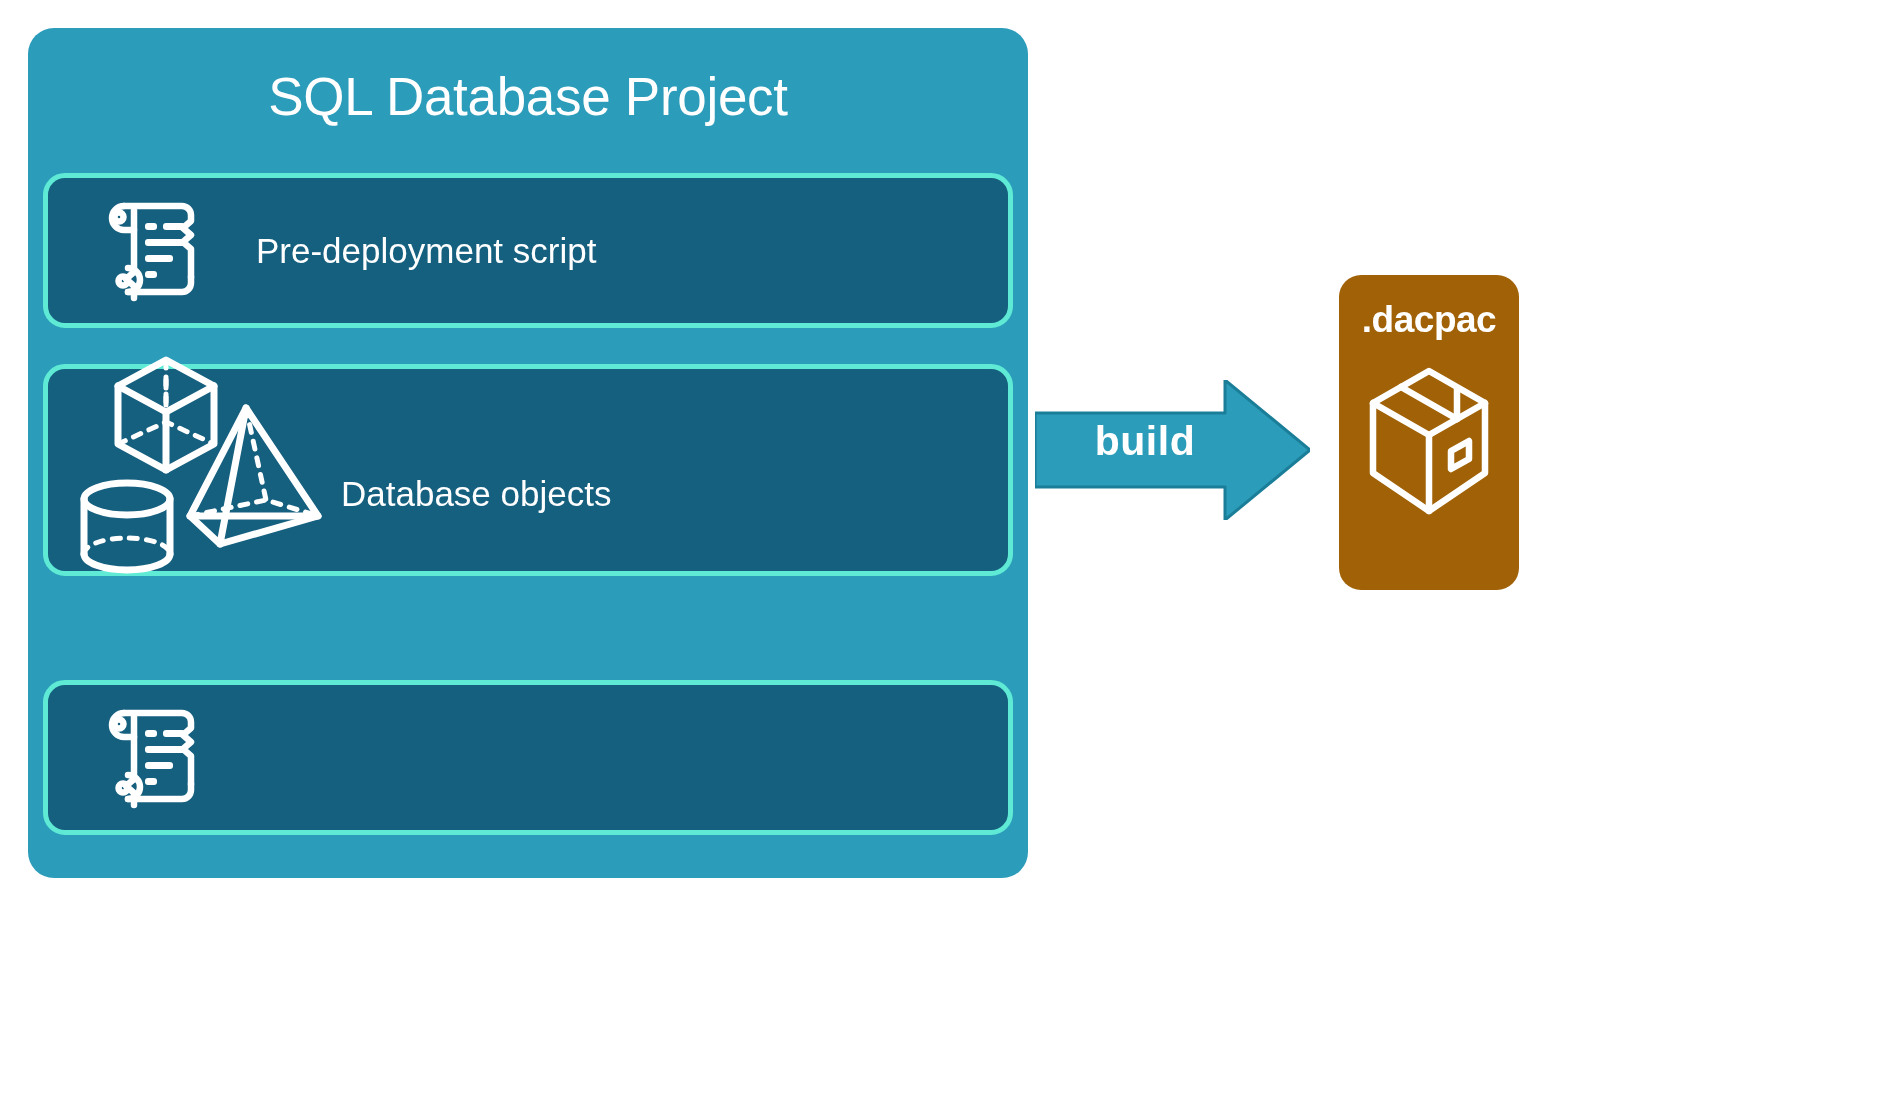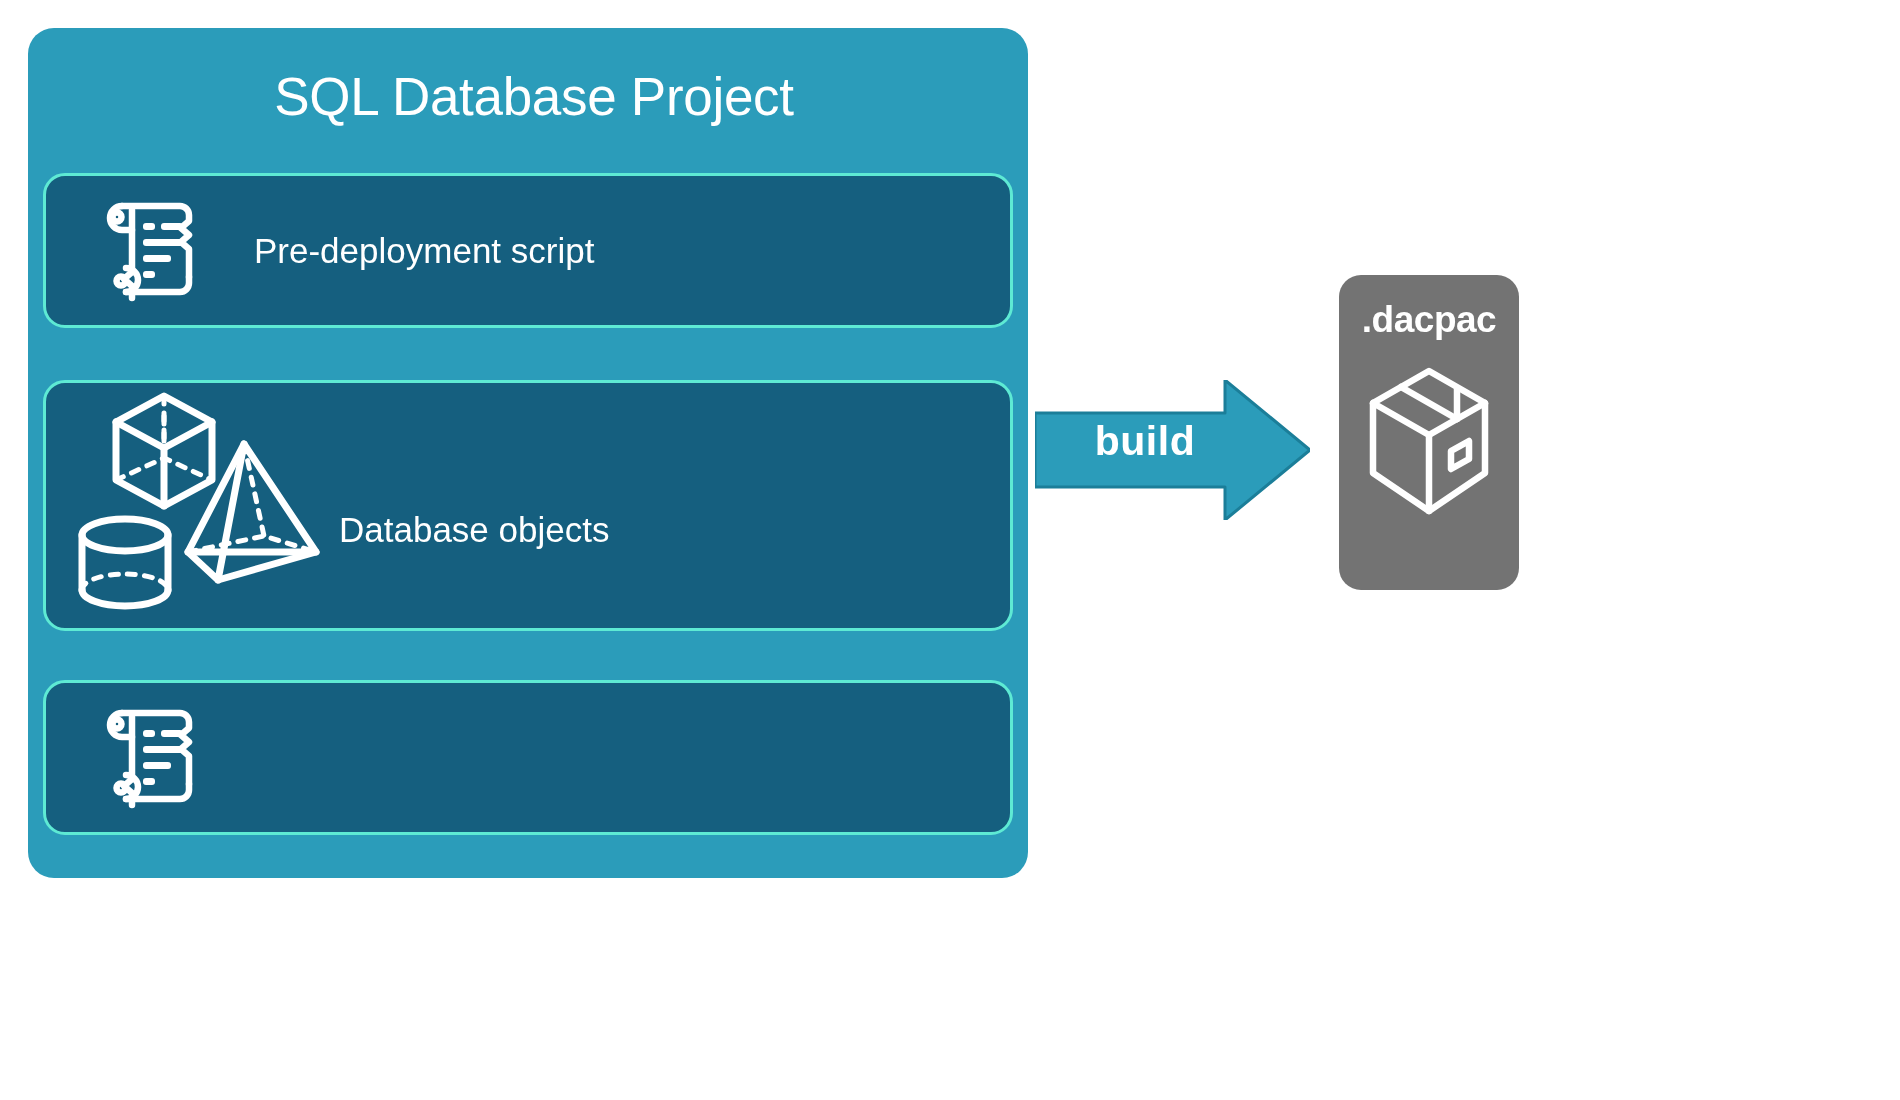--- a/index.html
+++ b/index.html
@@ -29,43 +29,43 @@
     top: 28px;
     width: 1000px;
     height: 850px;
     background: #2b9cba;
     border-radius: 26px;
     box-sizing: border-box;
   }
 
   .project-title {
     position: absolute;
-    left: 6px;
+    left: 0;
     top: 40px;
     width: 100%;
     text-align: center;
     color: #ffffff;
     font-size: 53px;
     font-weight: 400;
     letter-spacing: -0.3px;
     line-height: 1.1;
   }
 
   
   .panel {
     position: absolute;
     left: 15px;
     width: 970px;
     background: #155f7f;
-    border: 3px solid #5eead4;
+    border: 5px solid #5eead4;
     border-radius: 22px;
     box-sizing: border-box;
   }
   .panel-pre  { top: 145px; height: 155px; }
-  .panel-objs { top: 352px; height: 251px; }
+  .panel-objs { top: 336px; height: 212px; }
   .panel-post { top: 652px; height: 155px; }
 
   .panel-icon {
     position: absolute;
     display: block;
   }
   .panel-icon-scroll { left: 42px; top: 50%; transform: translateY(-50%); }
   .panel-icon-shapes { left: 22px; top: 50%; transform: translateY(-50%); }
 
   .panel-label {
@@ -109,21 +109,21 @@
     letter-spacing: 0.5px;
   }
 
   
   .dacpac-box {
     position: absolute;
     left: 1339px;
     top: 275px;
     width: 180px;
     height: 315px;
-    background: #737373;
+    background: #a16207;
     border-radius: 22px;
     box-sizing: border-box;
   }
   .dacpac-label {
     position: absolute;
     left: 0;
     top: 24px;
     width: 100%;
     text-align: center;
     color: #ffffff;

